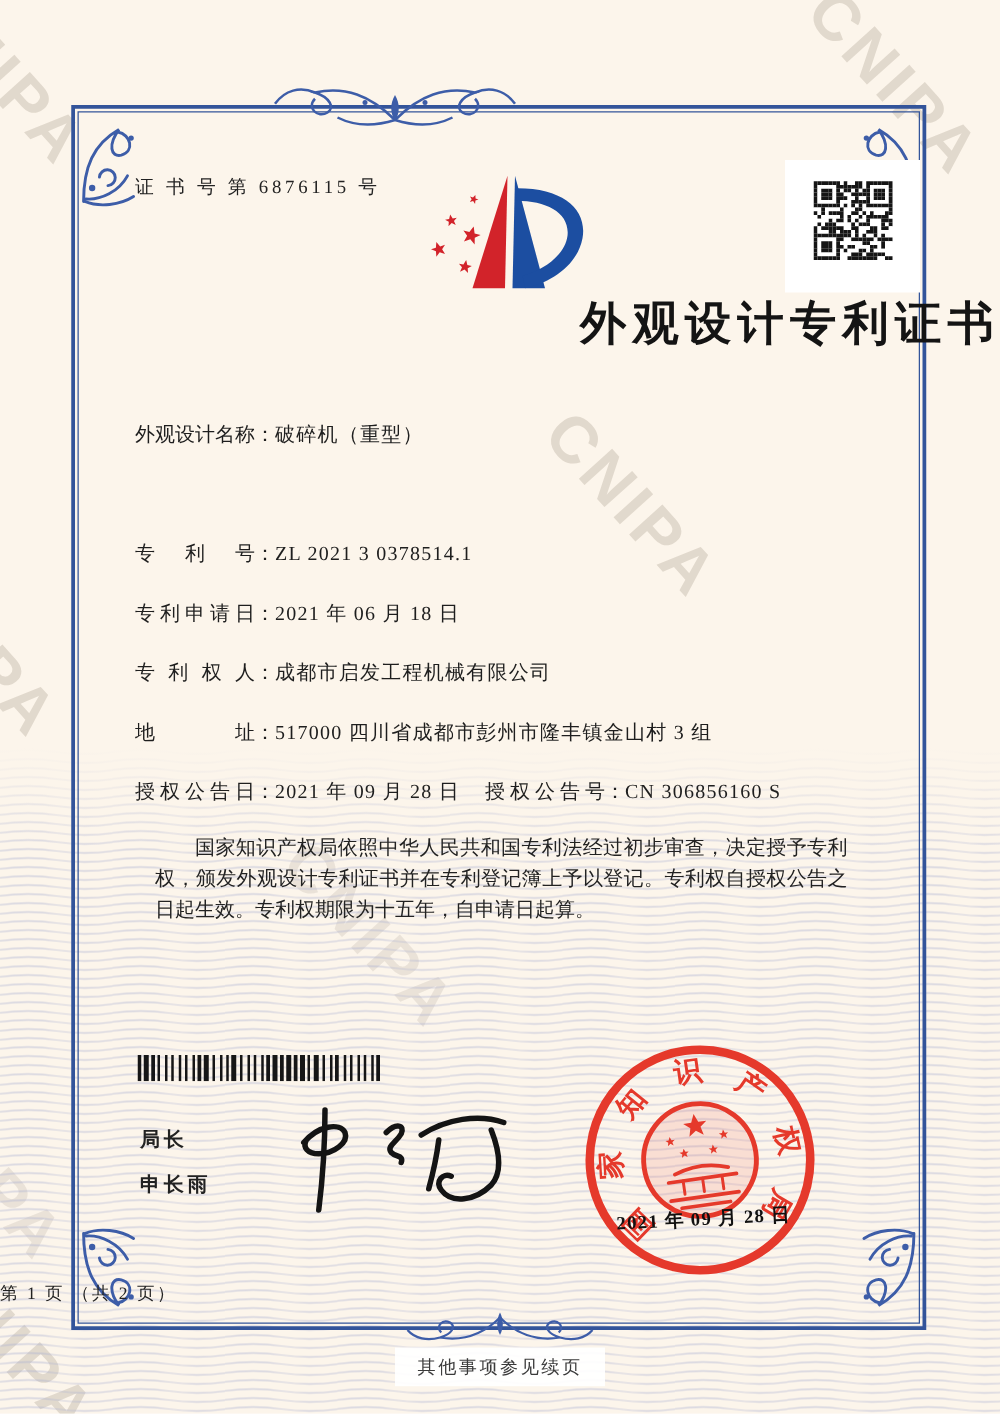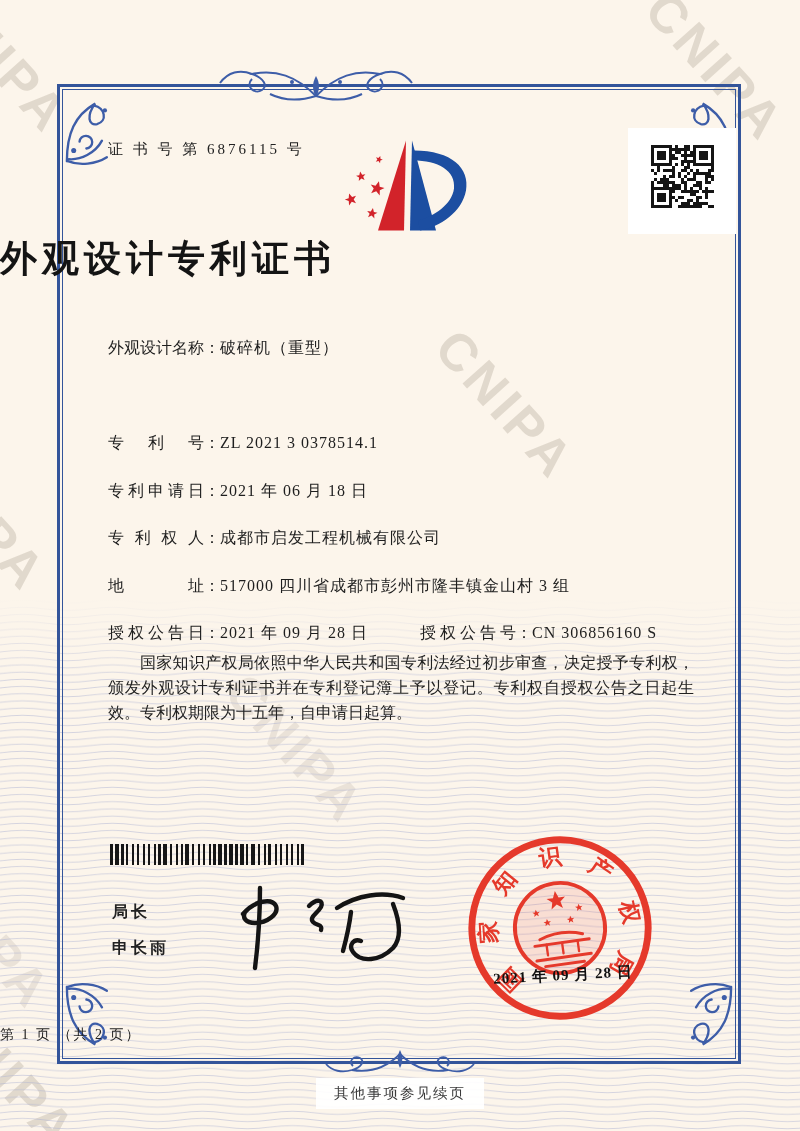--- a/index.html
+++ b/index.html
@@ -26,31 +26,31 @@
   .ornament-bottom{position:absolute;left:322px;top:1040px;width:156px;height:40px;}
   
   .cert-no{position:absolute;left:108px;top:140px;font-size:15px;letter-spacing:3px;color:#222;}
   .logo{position:absolute;left:332px;top:128px;width:140px;height:106px;}
   .qr-patch{position:absolute;left:628px;top:128px;width:108px;height:106px;background:#fff;}
   .qr{display:grid;grid-template-columns:repeat(21,3px);grid-auto-rows:3px;margin:17px auto 0 auto;
       width:63px;background:#fff;}
   .qr i{display:block;}
   .qr i.d{background:#151515;}
   .qr i.l{background:#fff;}
-  .title{position:absolute;left:0;top:234px;width:100%;text-align:left;
+  .title{position:absolute;left:0;top:234px;width:100%;text-align:right;
          font-size:37px;font-weight:600;letter-spacing:5px;color:#141414;}
   
   .field{position:absolute;left:108px;font-size:16px;white-space:nowrap;color:#1e1e1e;}
   .flabel{display:inline-block;width:96px;text-align:justify;text-align-last:justify;}
   .fcolon{display:inline-block;width:16px;}
   .fvalue{letter-spacing:1px;}
-  .pair2{margin-left:52px;}
+  .pair2{margin-left:20px;}
   
   .body-text{position:absolute;left:108px;top:650px;width:586px;}
-  .body-text p{margin:0;font-size:16px;line-height:25px;text-indent:2em;text-align:justify;color:#222;}
+  .body-text p{margin:16px;font-size:16px;line-height:25px;text-indent:2em;text-align:justify;color:#222;}
   
   .barcode{position:absolute;left:110px;top:844px;width:212px;height:21px;display:flex;
            overflow:hidden;align-items:stretch;}
   .barcode i{display:block;flex:0 0 auto;height:100%;}
   .barcode i.b{background:#161616;}
   .barcode i.g{background:transparent;}
   
   .officer-title{position:absolute;left:112px;top:902px;font:600 16px "Liberation Sans","DejaVu Sans",sans-serif;letter-spacing:3px;color:#222;}
   .officer-name{position:absolute;left:112px;top:938px;font:600 16px "Liberation Sans","DejaVu Sans",sans-serif;letter-spacing:3px;color:#222;}
   .signature{position:absolute;left:215px;top:878px;width:215px;height:102px;}

